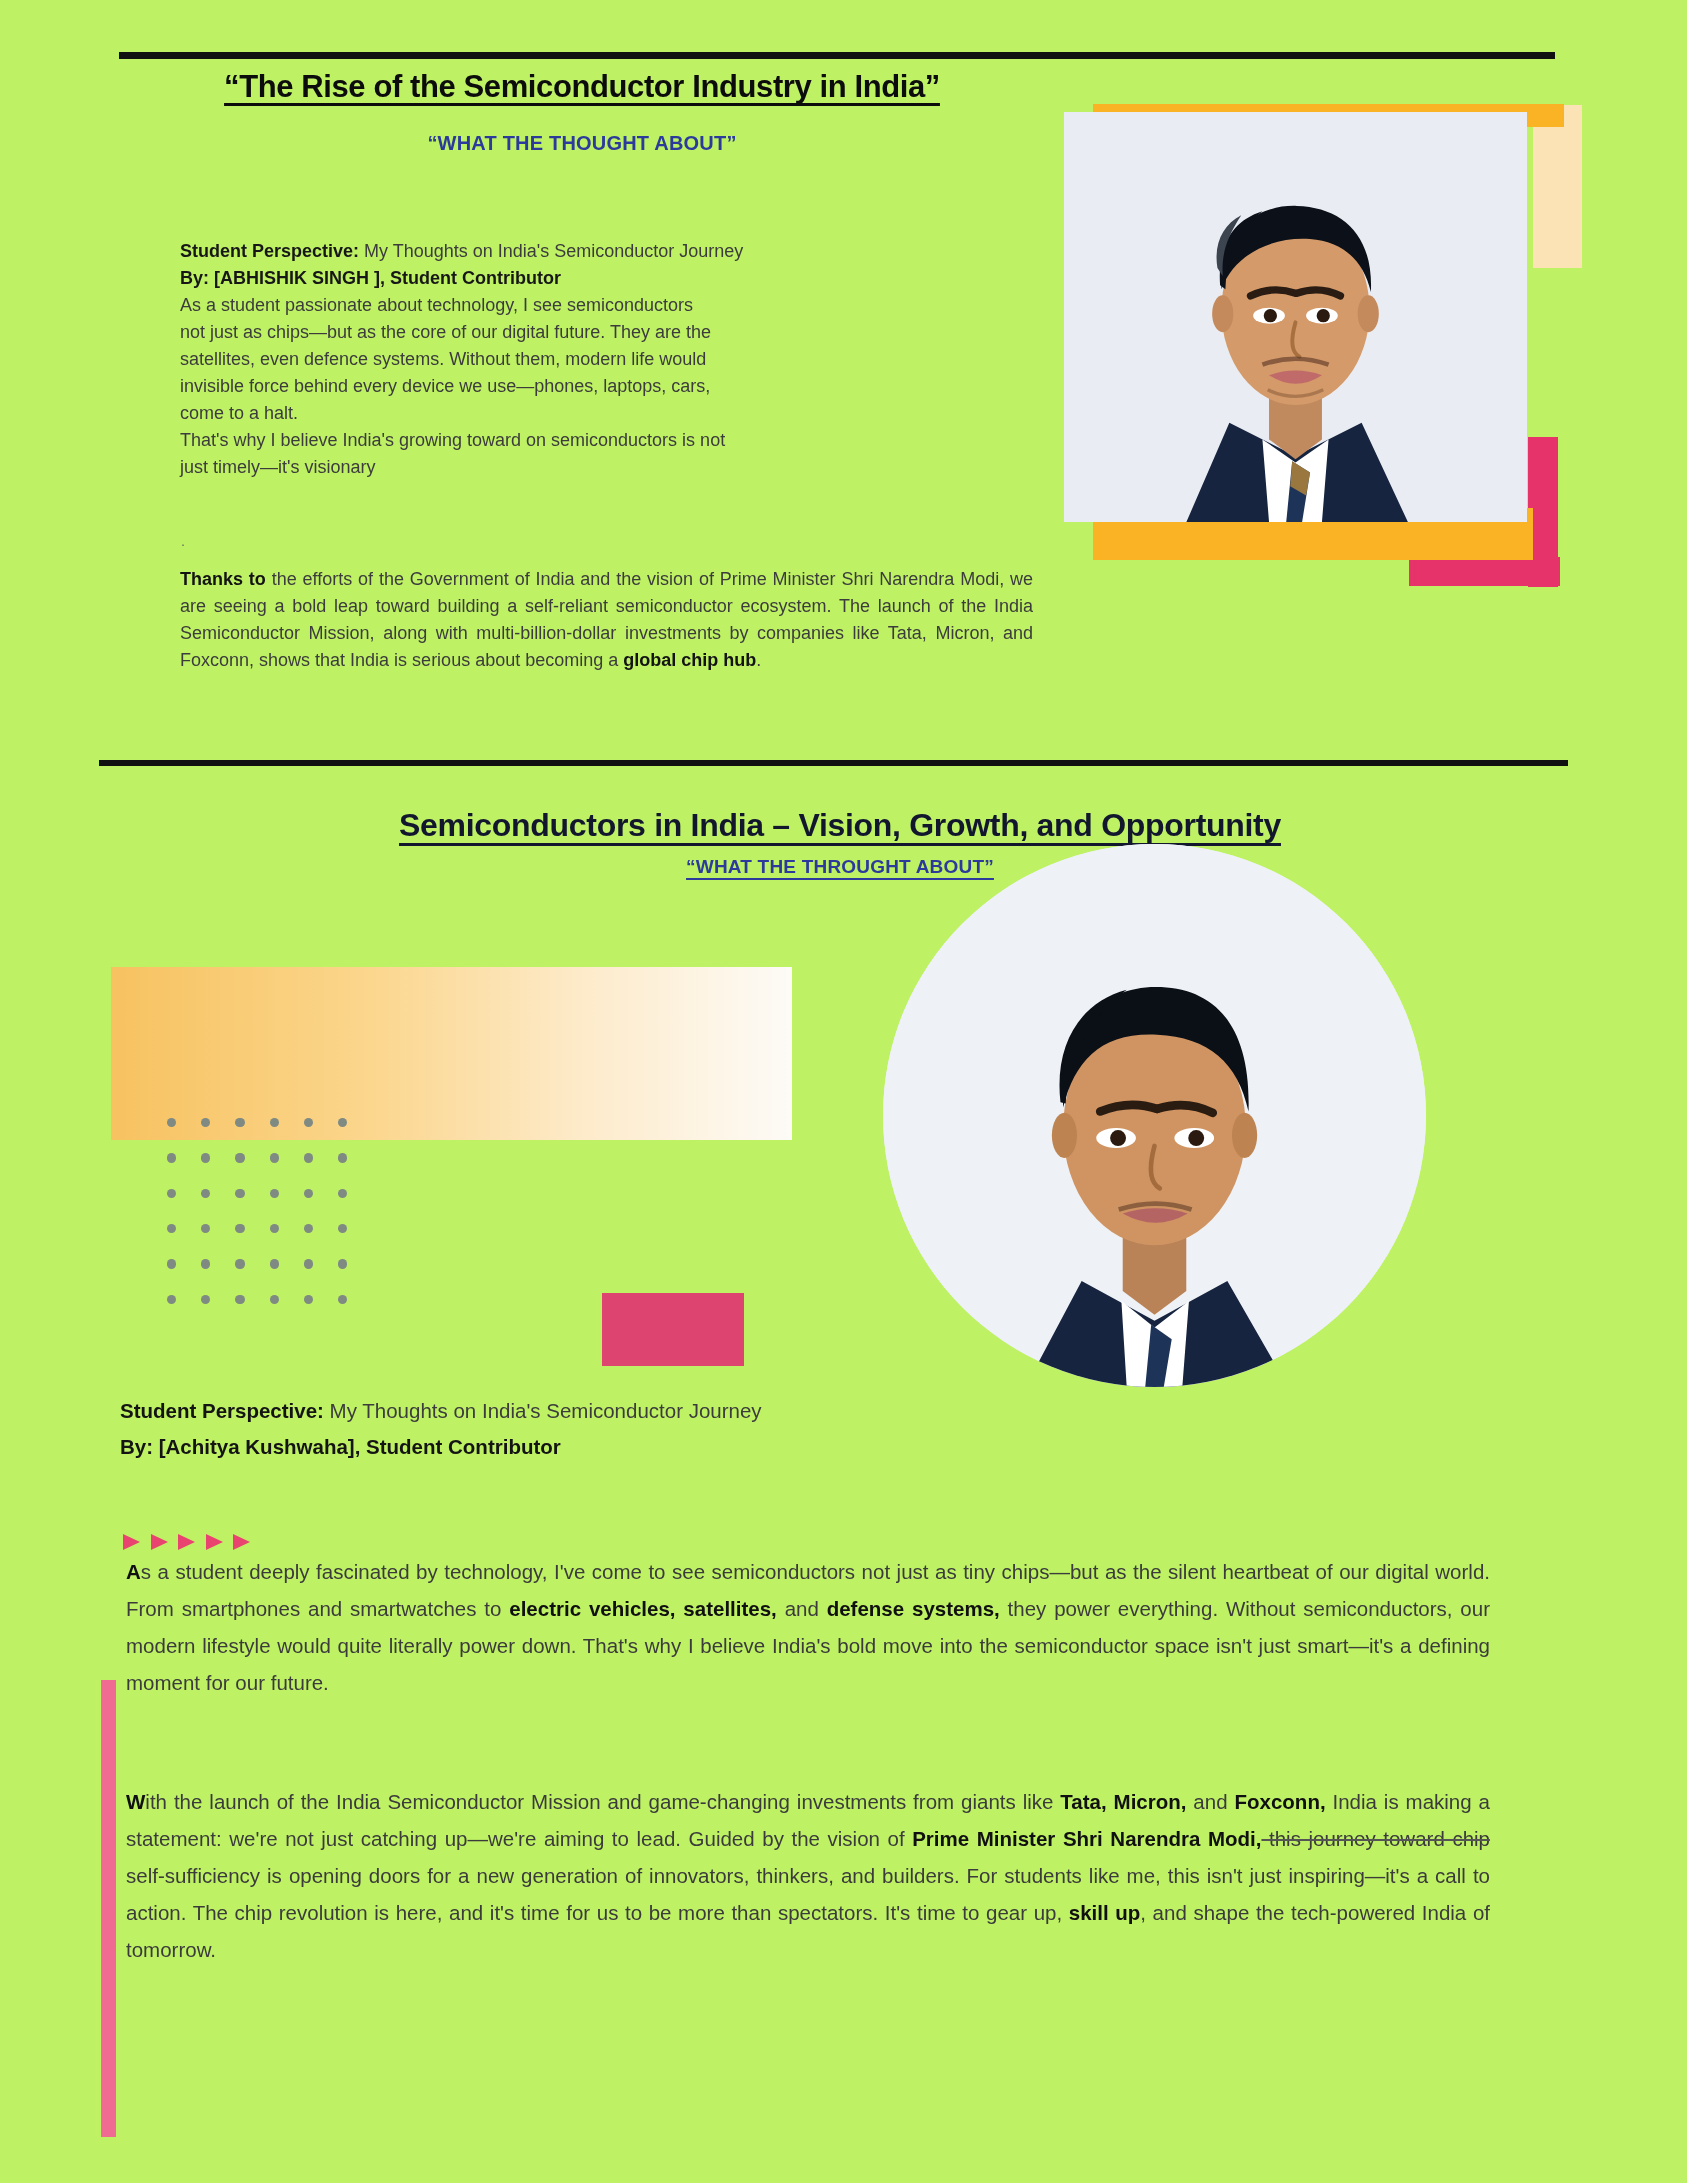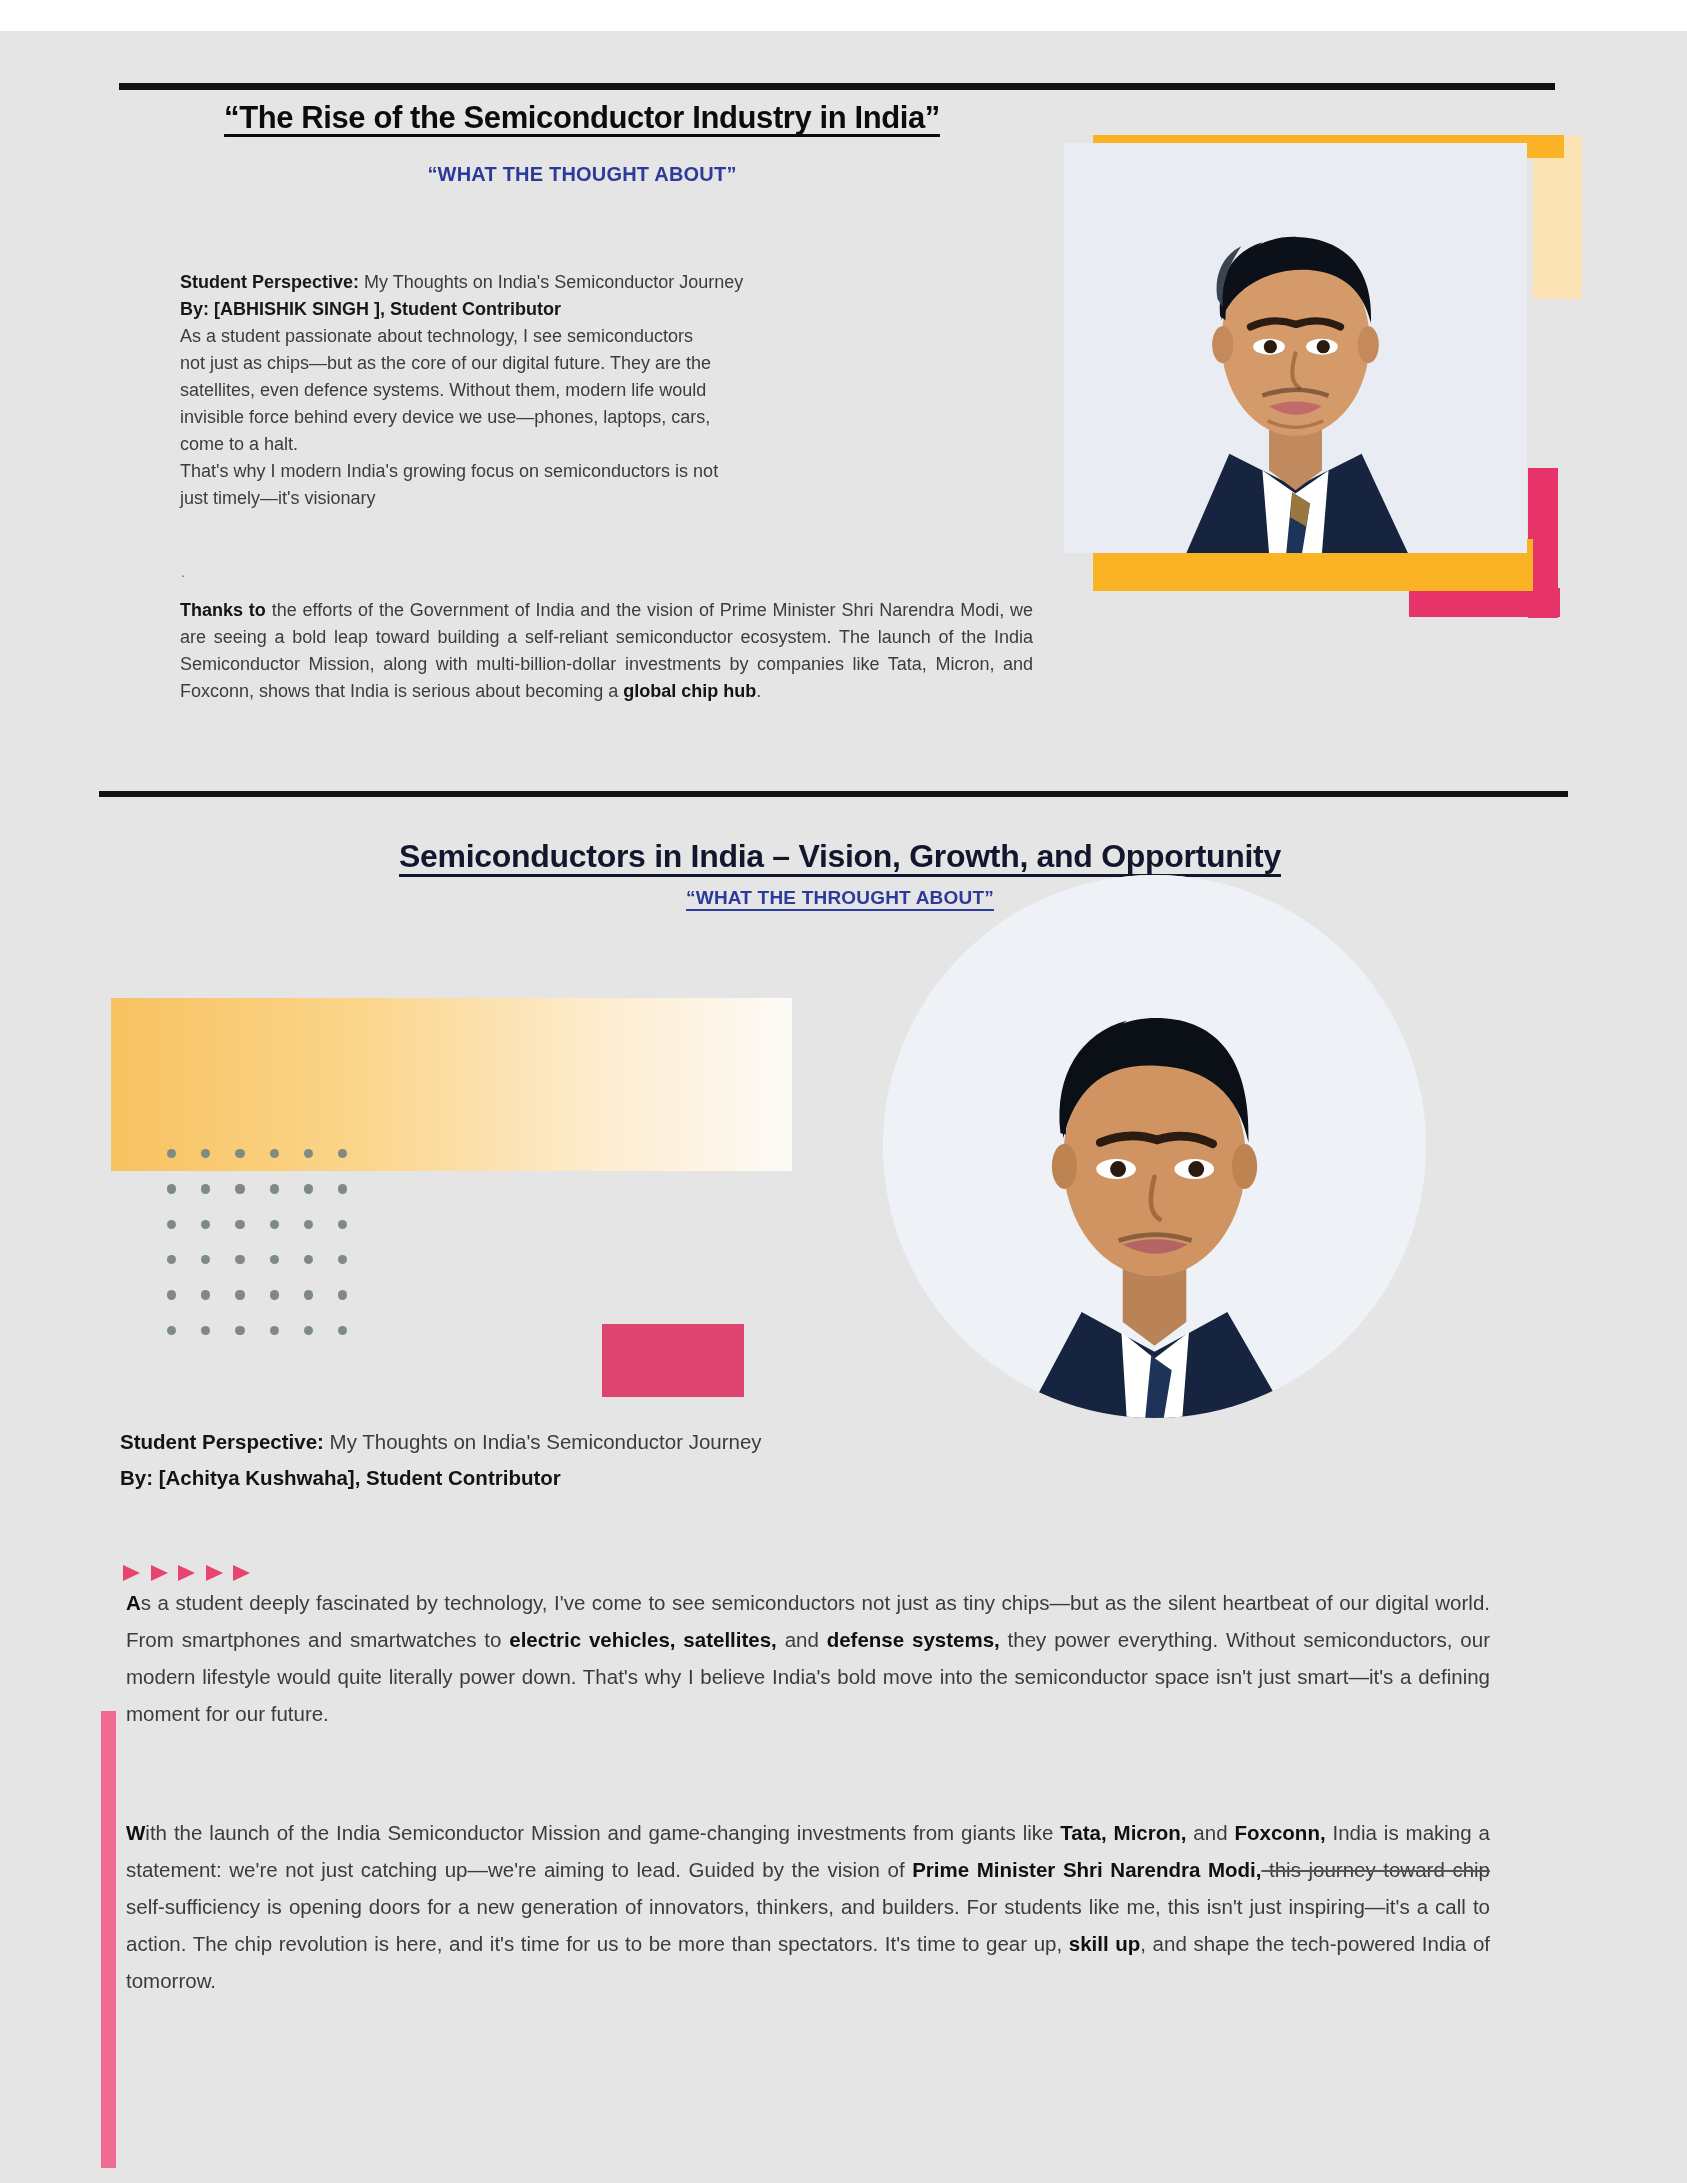--- a/index.html
+++ b/index.html
@@ -12,22 +12,21 @@
     width: 1687px;
     height: 2183px;
     font-family: "Liberation Sans", sans-serif;
     color: #1a1a1a;
     position: relative;
     overflow: hidden;
   }
   .page {
     position: absolute;
     inset: 0;
-    background: #e5e5e5;
-    margin-top: 31px;
+    background: #bef264;
   }
 
   
   .rule-black {
     position: absolute;
     background: #111111;
   }
 
   
   #section-one {
@@ -324,21 +323,21 @@
     <div class="s1-body">
       <p>
         <span class="lead-label">Student Perspective:</span><span> My Thoughts on India's Semiconductor Journey</span>
       </p>
       <p class="byline">By: [ABHISHIK SINGH ], Student Contributor</p>
       <p>As a student passionate about technology, I see semiconductors</p>
       <p>not just as chips—but as the core of our digital future. They are the</p>
       <p> satellites, even defence systems. Without them, modern life would</p>
       <p>invisible force behind every device we use—phones, laptops, cars,</p>
       <p> come to a halt.</p>
-      <p>That's why I modern India's growing focus on semiconductors is not</p>
+      <p>That's why I believe India's growing toward on semiconductors is not</p>
       <p>just timely—it's visionary</p>
     </div>
 
     <div class="tiny-dot">.</div>
 
     <div class="s1-para-just">
       <b>Thanks to</b><span> the efforts of the Government of India and the vision of Prime Minister Shri Narendra Modi, we are seeing a bold leap toward building a self-reliant semiconductor ecosystem. The launch of the India Semiconductor Mission, along with multi-billion-dollar investments by companies like Tata, Micron, and Foxconn, shows that India is serious about becoming a </span><b>global chip hub</b><span>.</span>
     </div>
 
     <div class="rule-black" id="section-one-divider"></div>

